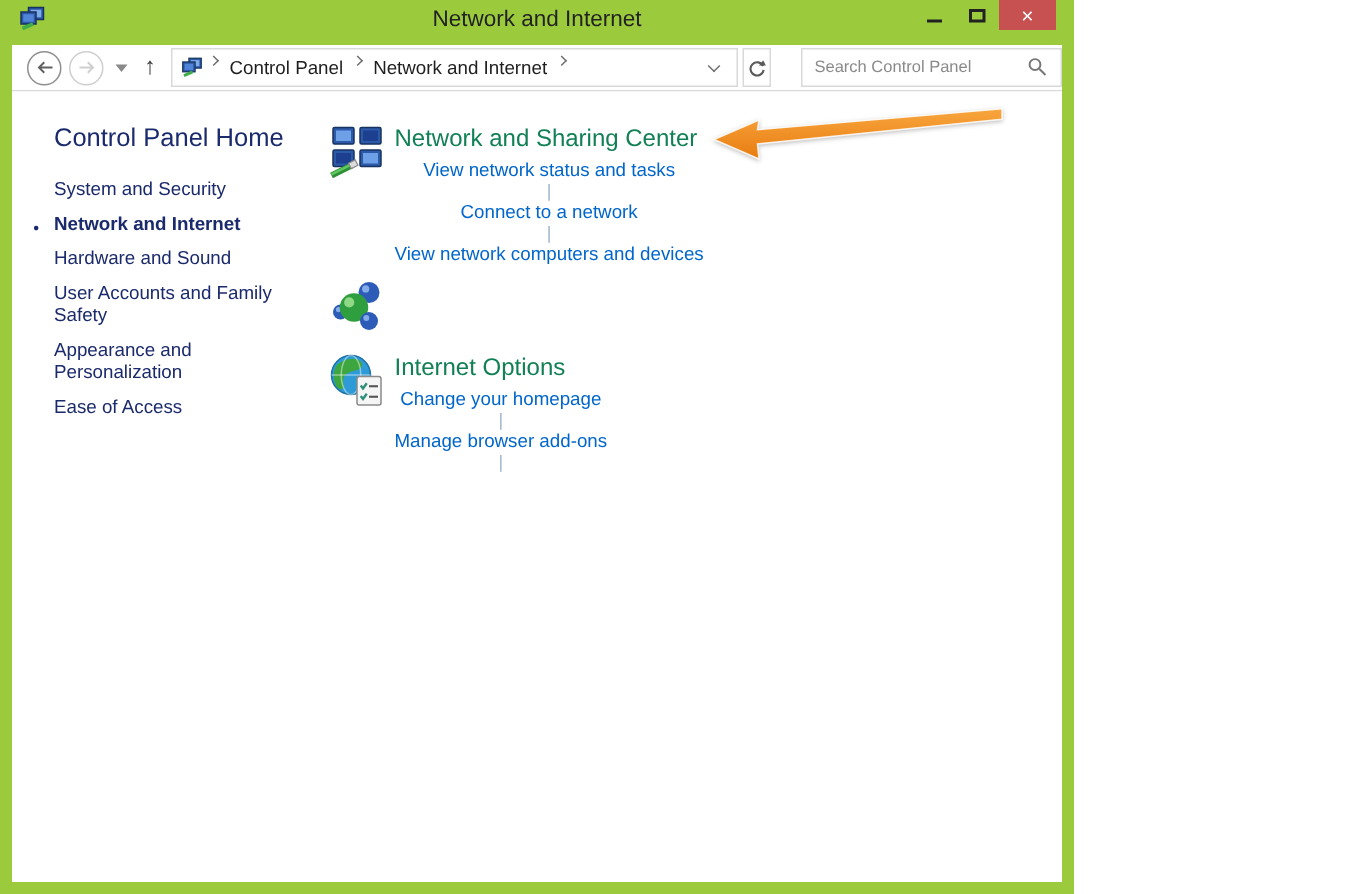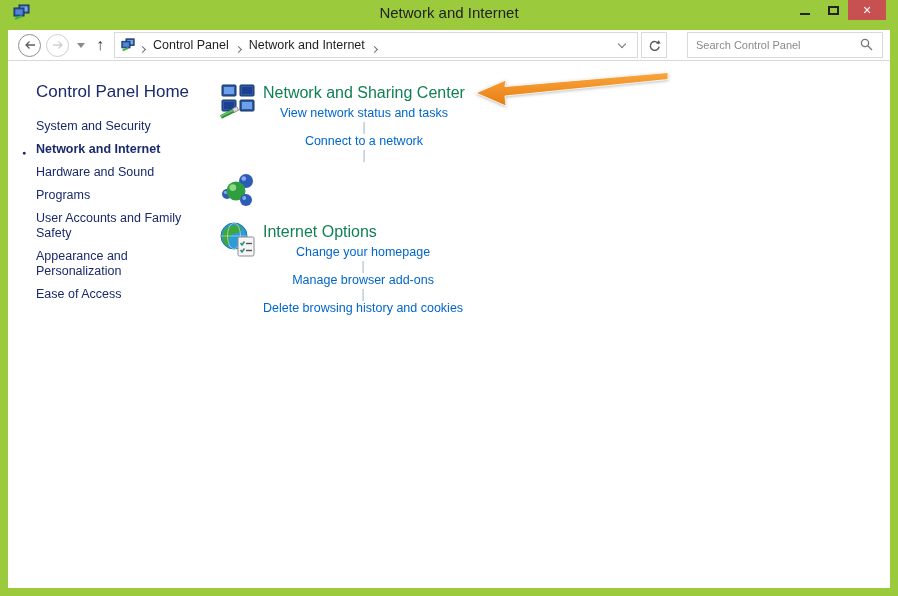--- a/index.html
+++ b/index.html
@@ -1,17 +1,17 @@
 <!DOCTYPE html>
 <html style="--green: #9BCB3C; --red: #C75050; --greenh: #128055; --blue: #0066CC; --navy: #1A2A6C;"><head>
 <meta charset="utf-8">
 <style>
   * { margin:0; padding:0; box-sizing:border-box; }
   body { font-family:"Liberation Sans", sans-serif; background:#fff; }
-  .window{ position:relative; width:898px; height:596px; background:var(--green,#9BCB3C); overflow:hidden; }
+  .window{ position:relative; width:716px; height:596px; background:var(--green,#9BCB3C); overflow:hidden; }
 
   
   .titlebar{ position:relative; height:30px; }
   .tb-icon{ position:absolute; left:13px; top:4px; }
   .tb-title{ position:absolute; left:0; right:0; top:4px; text-align:center; font-size:15px; color:#222; }
   .win-controls{ position:absolute; right:12px; top:0; display:flex; }
   .wbtn{ width:29px; height:20px; display:flex; align-items:center; justify-content:center; cursor:default; }
   .btn-close{ width:38px; background:var(--red,#C75050); color:#fff; font-size:14px; }
   .glyph-min{ width:10px; height:2px; background:#222; margin-top:7px; }
   .glyph-max{ width:11px; height:9px; border:2px solid #222; }
@@ -103,21 +103,21 @@
       <div class="addressbar">
         <span style="display:flex;">
           <svg width="14" height="14" viewBox="0 0 17 17">
             <rect x="6" y="1" width="10" height="8" fill="#2c5aa8" stroke="#17335f"></rect>
             <rect x="7.5" y="2.5" width="7" height="5" fill="#7eaae8"></rect>
             <rect x="1" y="4" width="10" height="8" fill="#2c5aa8" stroke="#17335f"></rect>
             <rect x="2.5" y="5.5" width="7" height="5" fill="#4f84d8"></rect>
             <path d="M2 15 L9 12" stroke="#3fae49" stroke-width="2.4" fill="none"></path>
           </svg>
         </span>
-        <span class="breadcrumb" style="display:flex;align-items:flex-end;">
+        <span class="breadcrumb" style="display:flex;align-items:flex-start;">
             <span class="chev-right"></span>
             <span class="crumb">Control Panel</span>
             <span class="chev-right"></span>
             <span class="crumb">Network and Internet</span>
             <span class="chev-right"></span>
           </span>
         <span class="addr-spacer"></span>
         <span class="chev-down"></span>
       </div>
 
@@ -147,23 +147,20 @@
   </div>
 
   <div class="side-item active">
     <span class="bullet">●</span><span class="side-label">Network and Internet</span>
   </div>
 
   <div class="side-item">
     <span class="side-label">Hardware and Sound</span>
   </div>
 
-  <div class="side-item">
-    <span class="side-label">Programs</span>
-  </div>
 
   <div class="side-item">
     <span class="side-label">User Accounts and Family Safety</span>
   </div>
 
   <div class="side-item">
     <span class="side-label">Appearance and Personalization</span>
   </div>
 
 
@@ -192,20 +189,21 @@
     <rect x="13" y="24.5" width="5" height="4" fill="#dcdcdc" stroke="#8a8a8a" stroke-width="0.8" transform="rotate(-27 15.5 26.5)"></rect>
   </svg>
 </span>
     <div class="sec-body">
       <a class="sec-title">Network and Sharing Center</a>
       <div class="sec-links">
                 <a class="task-link">View network status and tasks</a>
                 <span class="sep">|</span>
                 <a class="task-link">Connect to a network</a>
                 <span class="sep">|</span>
+                <a class="task-link">View network computers and devices</a>
               </div>
     </div>
   </div>
 
   <div class="section">
     <span class="sec-icon">
   <svg width="36" height="36" viewBox="0 0 36 36">
     <circle cx="7" cy="22" r="5" fill="#2d5cb8"></circle>
     <circle cx="5.6" cy="20.4" r="1.7" fill="#8fb4ee" opacity="0.9"></circle>
     <circle cx="26" cy="9" r="7" fill="#2d5cb8"></circle>
@@ -234,21 +232,20 @@
     <line x1="26" y1="28.5" x2="32" y2="28.5" stroke="#555" stroke-width="1.4"></line>
   </svg>
 </span>
     <div class="sec-body">
       <a class="sec-title">Internet Options</a>
       <div class="sec-links">
                 <a class="task-link">Change your homepage</a>
                 <span class="sep">|</span>
                 <a class="task-link">Manage browser add-ons</a>
                 <span class="sep">|</span>
-                <a class="task-link">Delete browsing history and cookies</a>
               </div>
     </div>
   </div>
 </div>
 
       <svg class="arrow-overlay" viewBox="0 0 202 46">
         <defs>
           <linearGradient id="agrad" x1="0" y1="0" x2="0" y2="1">
             <stop offset="0" stop-color="#F8A63E"></stop>
             <stop offset="1" stop-color="#E87C10"></stop>

